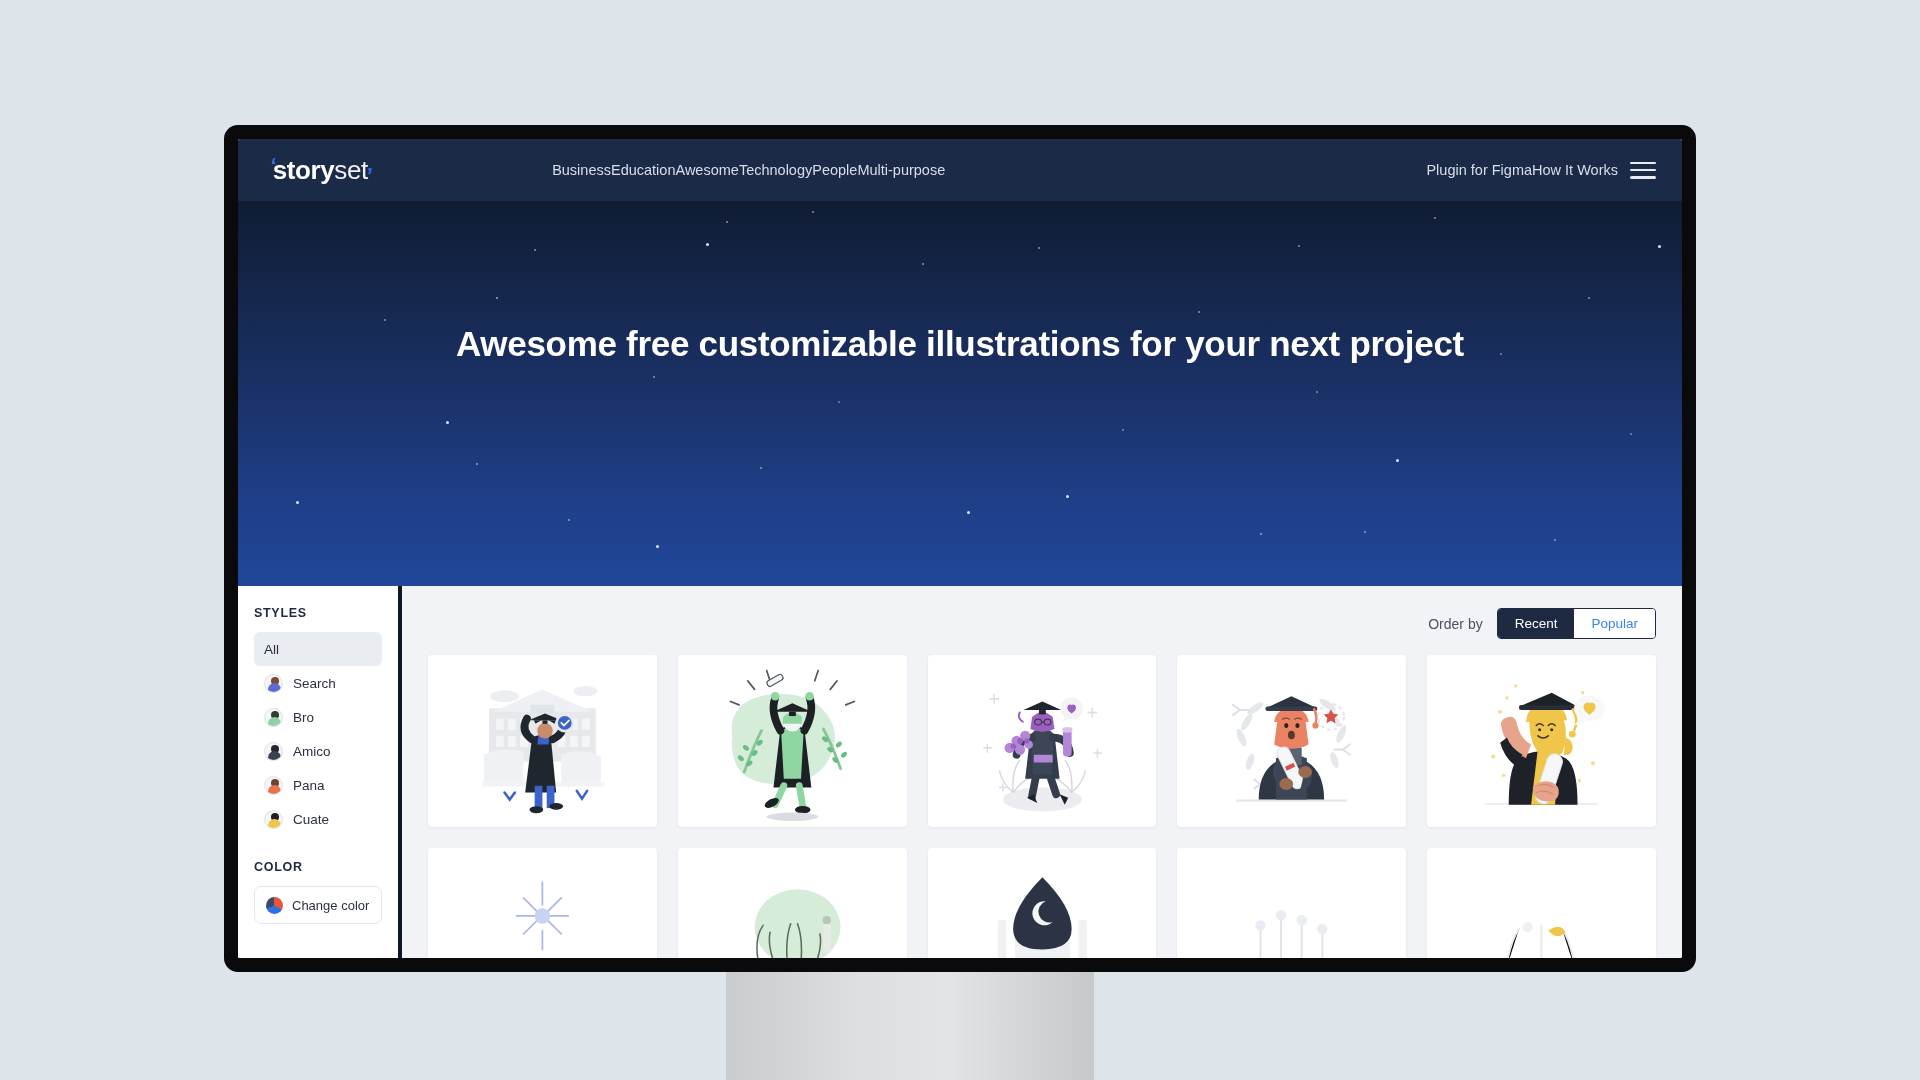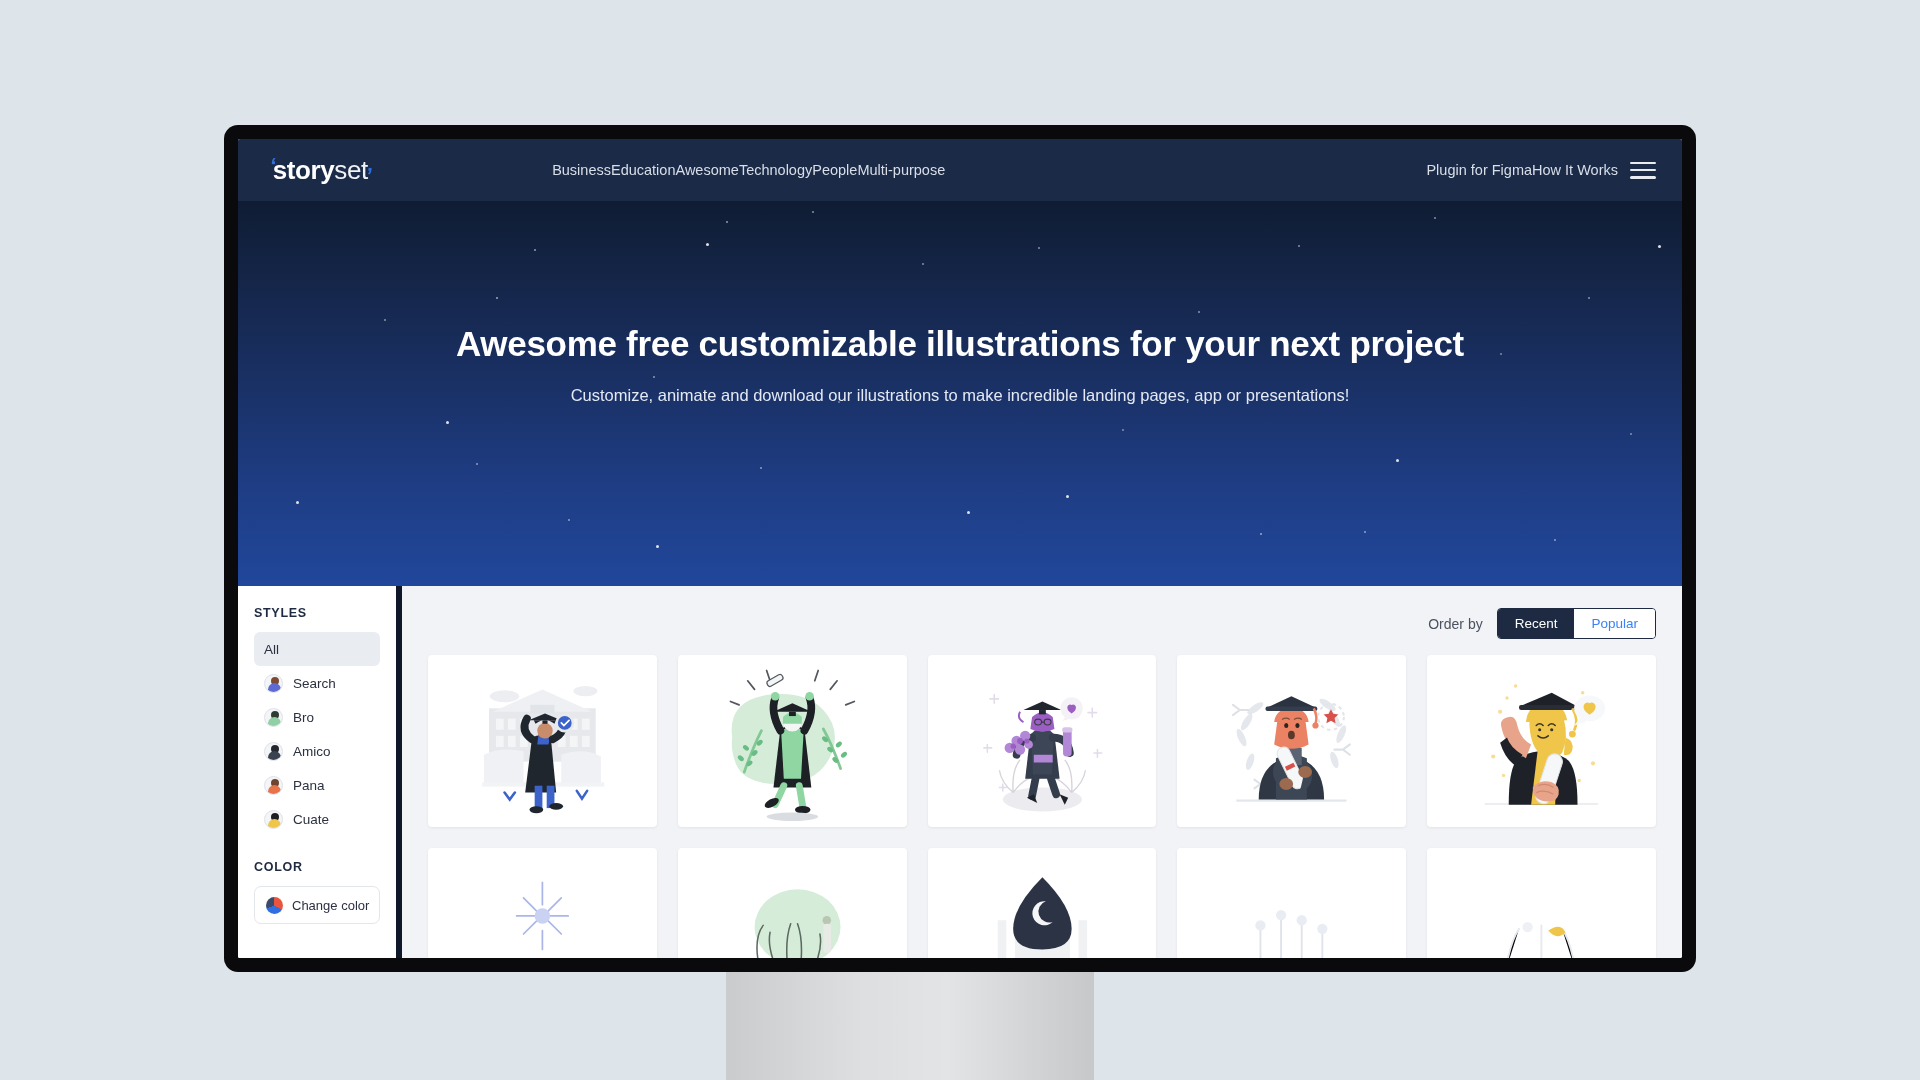--- a/index.html
+++ b/index.html
@@ -130,21 +130,21 @@
   
   #content-area {
     display: flex;
     height: 372px;
     background: #f1f3f6;
   }
   #styles-sidebar {
     width: 164px;
     background: #ffffff;
     padding: 20px 16px 0 16px;
-    border-right: 6px solid #0f172a;
+    border-right: 4px solid #0f172a;
     flex-shrink: 0;
   }
   .sidebar-heading {
     font-size: 12.5px; font-weight: 700; color: #1d2a42;
     letter-spacing: .7px; margin-bottom: 12px;
   }
   #styles-list { list-style: none; }
   .style-item {
     display: flex; align-items: center; gap: 10px;
     height: 34px; padding: 0 10px; border-radius: 6px;
@@ -298,21 +298,20 @@
         <i class="star" style="left:1158px;top:258px;width:3px;height:3px"></i>
         <i class="star" style="left:1196px;top:16px;width:2px;height:2px;opacity:.5"></i>
         <i class="star" style="left:1262px;top:152px;width:2px;height:2px;opacity:.45"></i>
         <i class="star" style="left:1316px;top:338px;width:2px;height:2px;opacity:.5"></i>
         <i class="star" style="left:1350px;top:96px;width:2px;height:2px;opacity:.5"></i>
         <i class="star" style="left:1392px;top:232px;width:2px;height:2px;opacity:.45"></i>
         <i class="star" style="left:1420px;top:44px;width:3px;height:3px"></i>
       </div>
 
       <h1 id="hero-title">Awesome free customizable illustrations for your next project</h1>
-      <p id="hero-subtitle">Customize, animate and download our illustrations to make incredible landing pages, app or presentations!</p>
 
     </section>
 
     <div id="content-area">
 
       <aside id="styles-sidebar">
         <div class="sidebar-heading">STYLES</div>
         <ul id="styles-list">
           <li class="style-item selected">
             <span>All</span>

